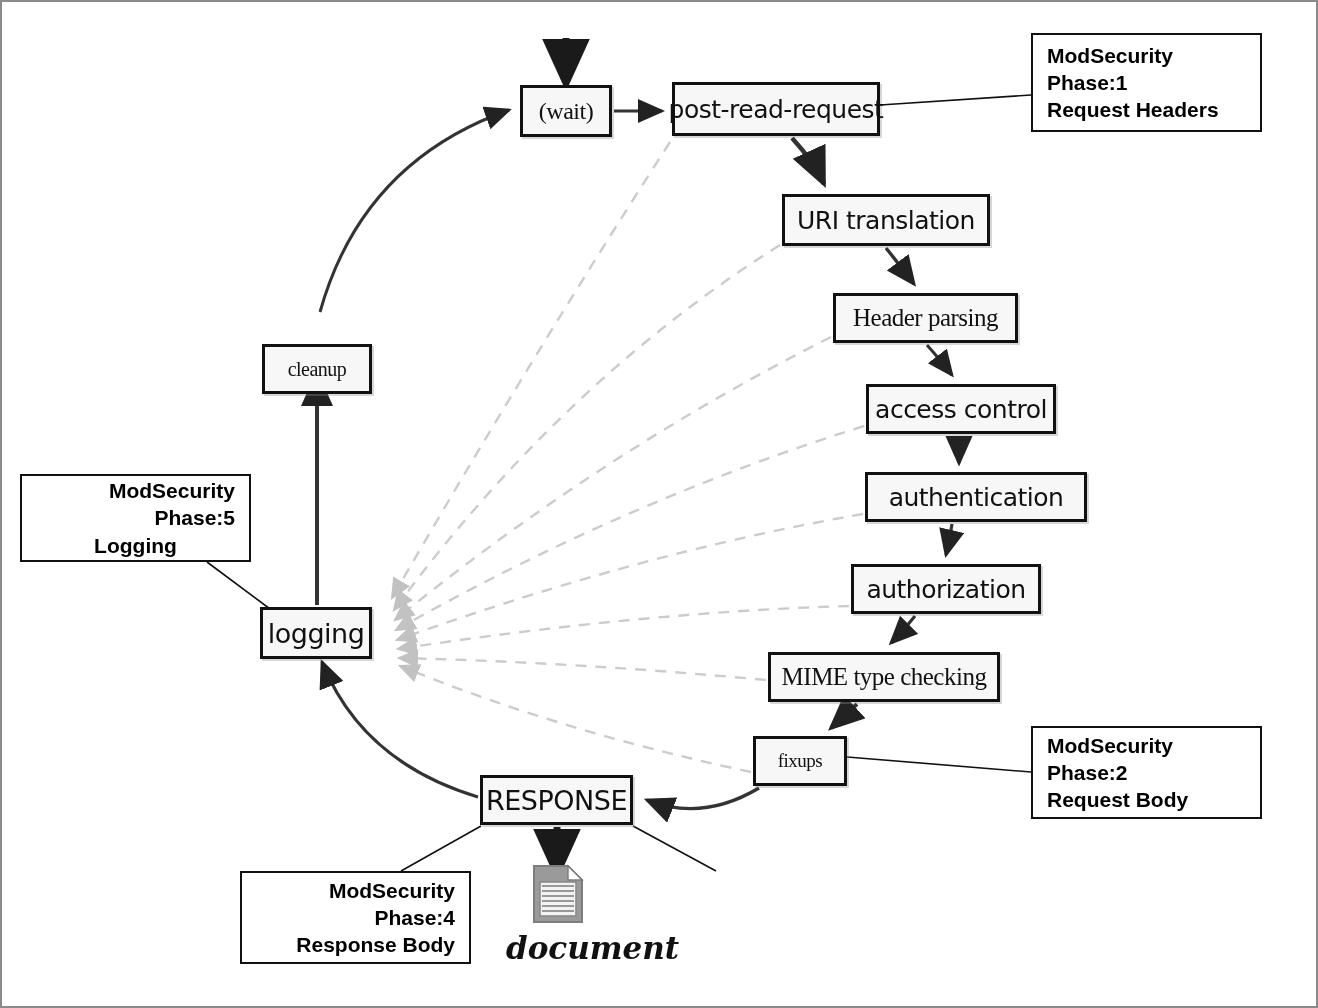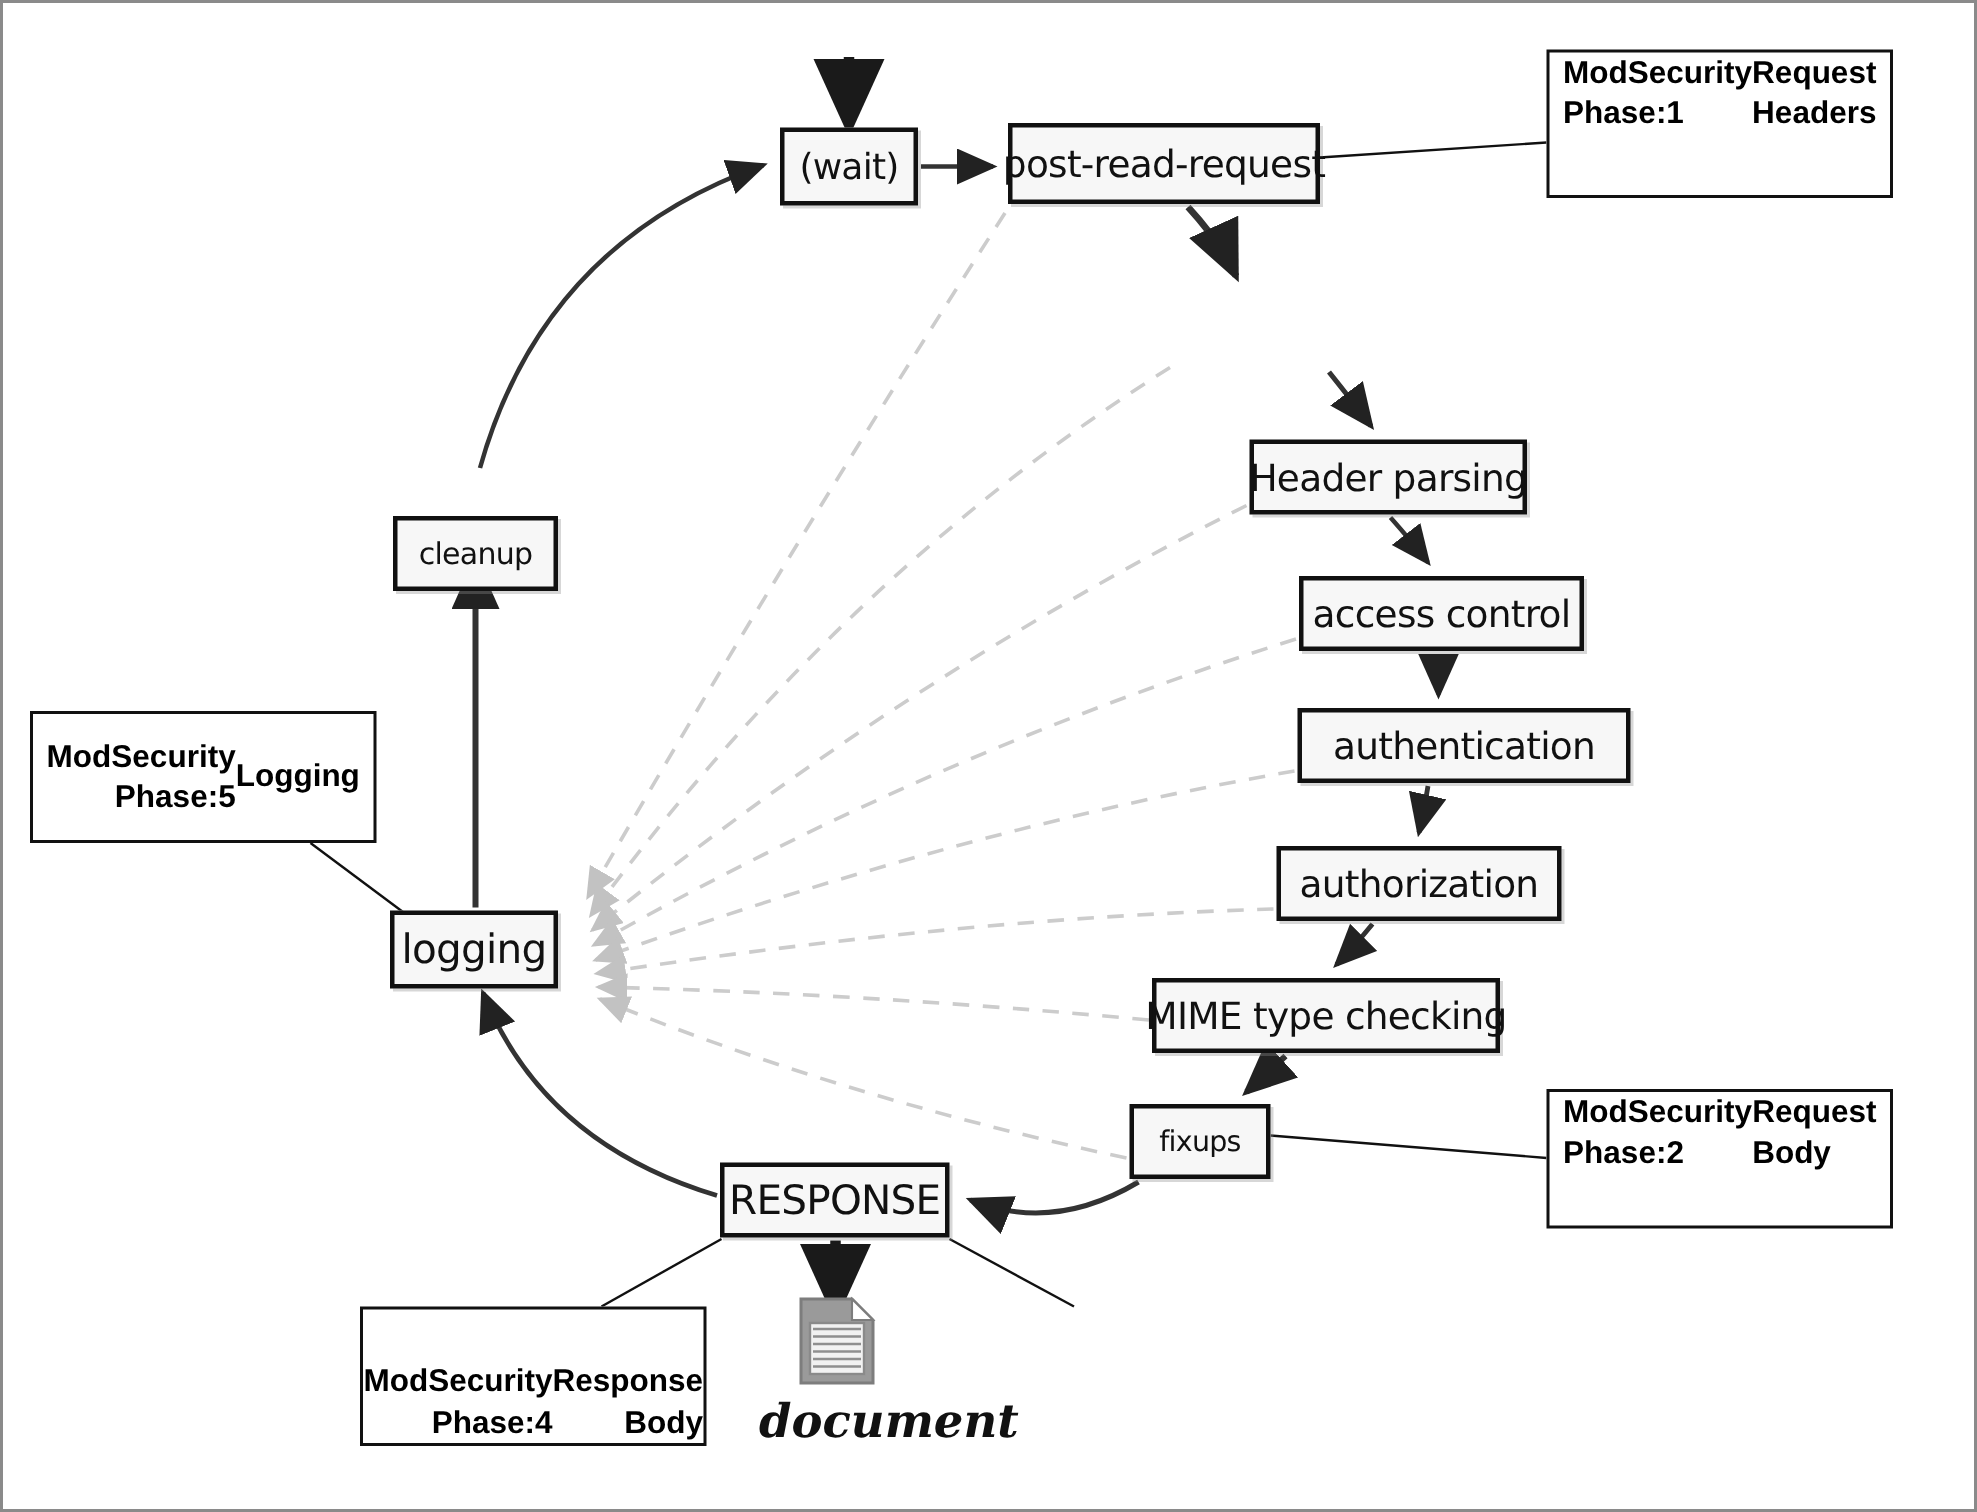--- a/index.html
+++ b/index.html
@@ -38,29 +38,30 @@
     align-items: center;
     justify-content: center;
     color: #111111;
     font-family: "DejaVu Sans", sans-serif;
     letter-spacing: -0.5px;
     white-space: nowrap;
     z-index: 3;
     box-shadow: 2px 2px 0 rgba(140,140,140,0.35);
   }
   .node.strong { font-weight: normal; }
-  .node.light  { font-weight: normal; border-width: 3px; }
+  .node.light  { font-weight: normal; border-width: 3px; font-family: Liberation Serif, serif; }
 
   
   .callout {
     position: absolute;
     box-sizing: border-box;
     background: #ffffff;
     border: 2px solid #111111;
     display: flex;
+    flex-direction: column;
     justify-content: center;
     padding: 0 14px;
     font-family: "Liberation Sans", sans-serif;
     font-weight: bold;
     font-size: 21px;
     line-height: 1.3;
     color: #000000;
     z-index: 4;
   }
   .callout.ralign { text-align: right; align-items: flex-end; }
@@ -144,20 +145,21 @@
       <line x1="845" y1="755" x2="1029" y2="770"></line>
       <line x1="479" y1="824" x2="399" y2="869"></line>
       <line x1="631" y1="824" x2="714" y2="869"></line>
     </g>
   </svg>
 
   <div class="node light" style="left:518px;top:83px;width:92px;height:52px;font-size:24px;">(wait)</div>
 
   <div class="node strong" style="left:670px;top:80px;width:208px;height:54px;font-size:25px;">post-read-request</div>
 
+  <div class="node strong" style="left:780px;top:192px;width:208px;height:52px;font-size:25px;">URI translation</div>
 
   <div class="node light" style="left:831px;top:291px;width:185px;height:50px;font-size:25px;">Header parsing</div>
 
   <div class="node strong" style="left:864px;top:382px;width:190px;height:50px;font-size:25px;">access control</div>
 
   <div class="node strong" style="left:863px;top:470px;width:222px;height:50px;font-size:25px;">authentication</div>
 
   <div class="node strong" style="left:849px;top:562px;width:190px;height:50px;font-size:25px;">authorization</div>
 
   <div class="node light" style="left:766px;top:650px;width:232px;height:50px;font-size:25px;">MIME type checking</div>

